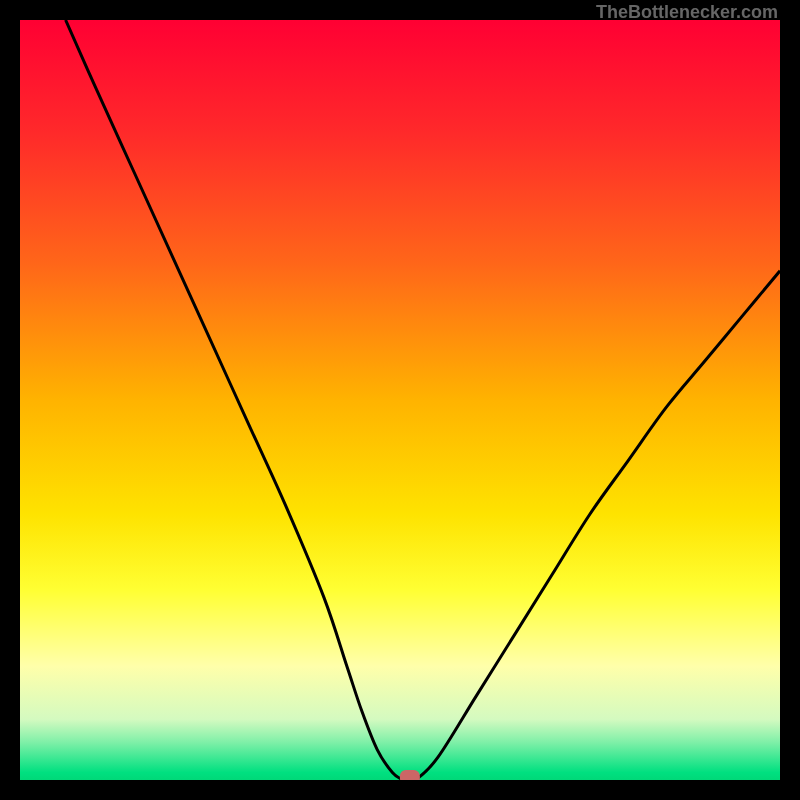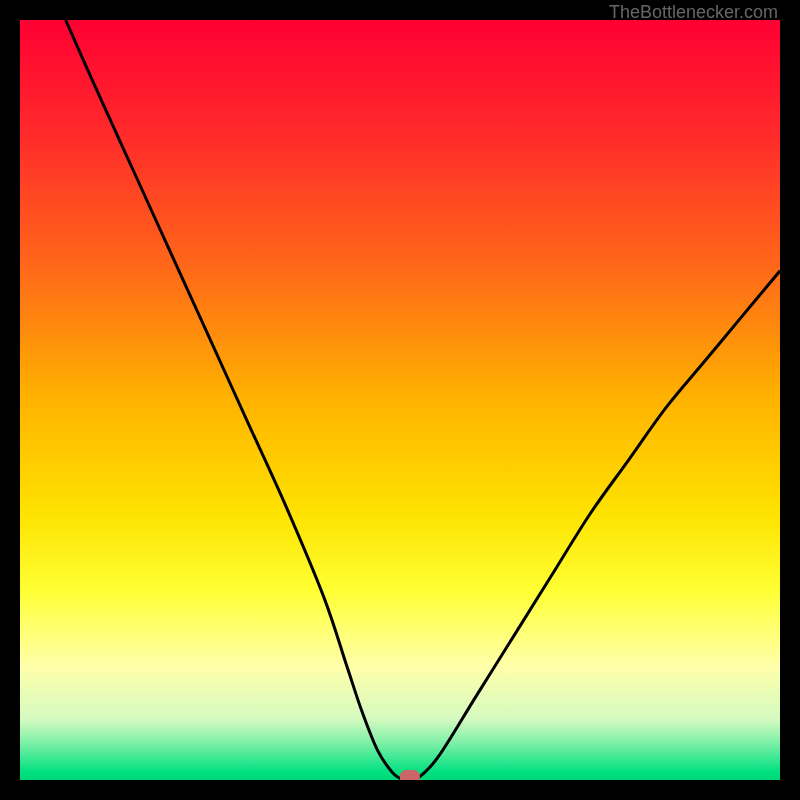--- a/index.html
+++ b/index.html
@@ -35,21 +35,21 @@
     top: 0;
     width: 100%;
     height: 100%;
   }
   .attribution {
     position: absolute;
     top: 2px;
     right: 22px;
     color: #666666;
     font-size: 18px;
-    font-weight: normal;
+    font-weight: bold;
     z-index: 10;
   }
 </style>
 </head>
 <body>
 
 <div class="attribution">TheBottlenecker.com</div>
 
 <div class="chart-area">
   <svg class="gradient-bg" viewBox="0 0 760 760" preserveAspectRatio="none">

